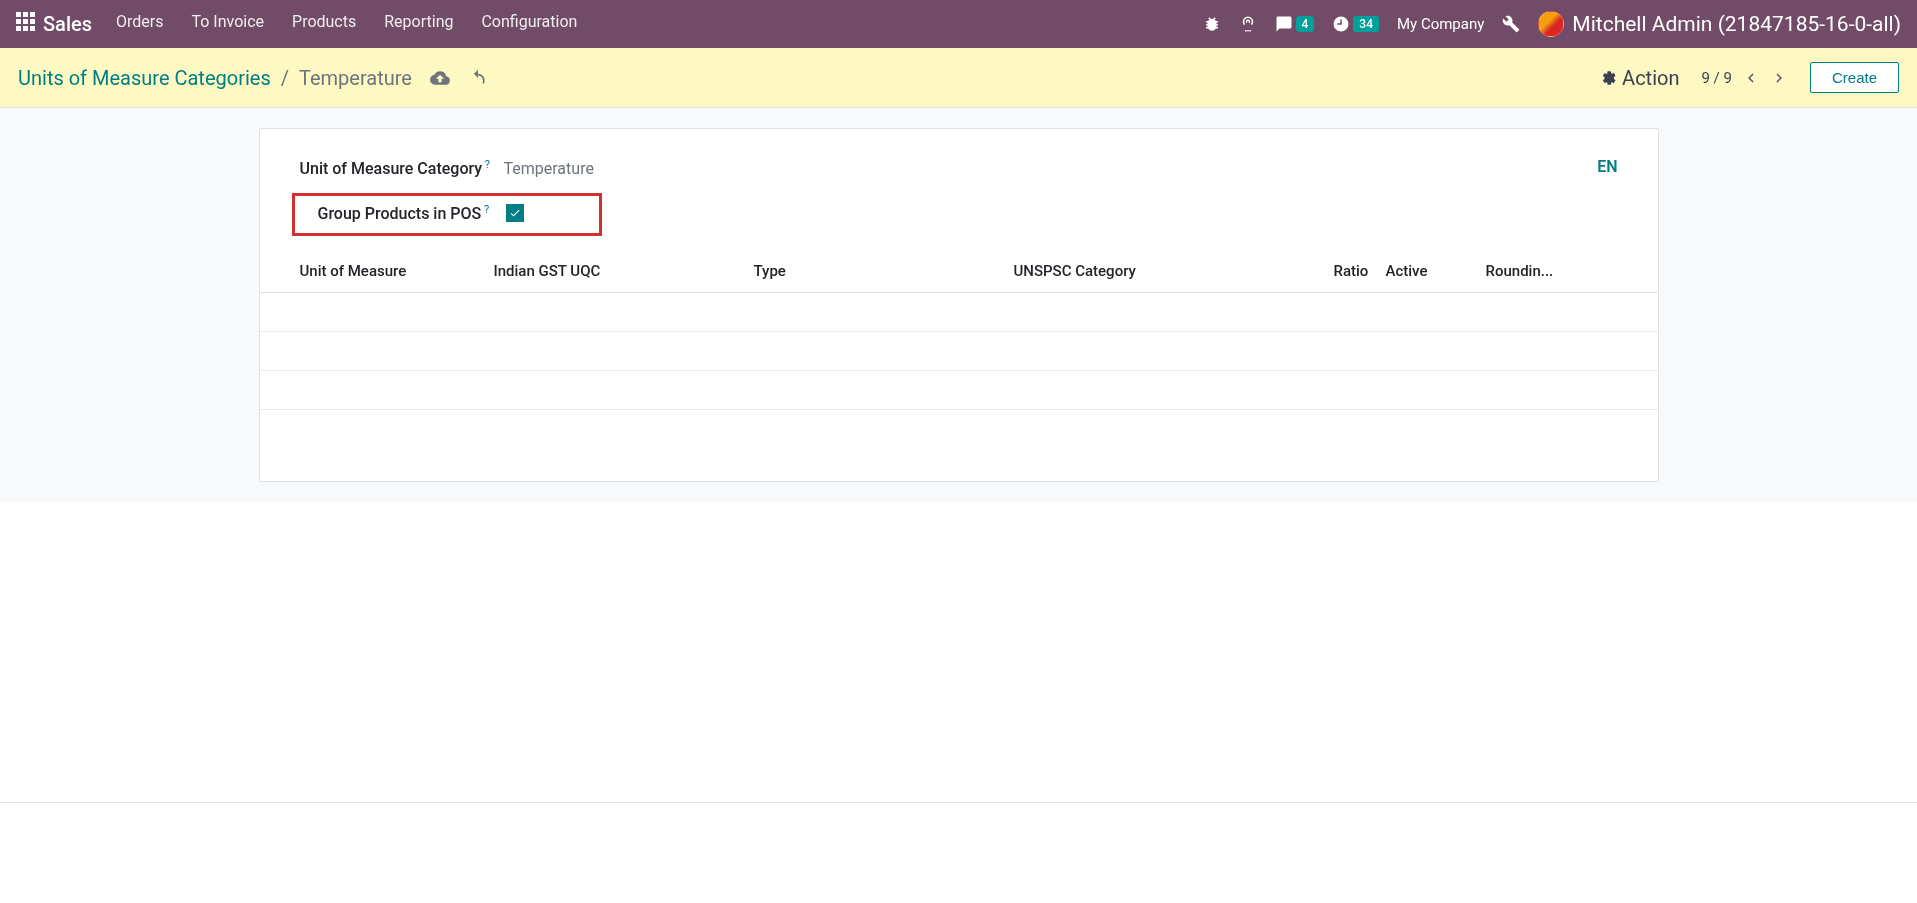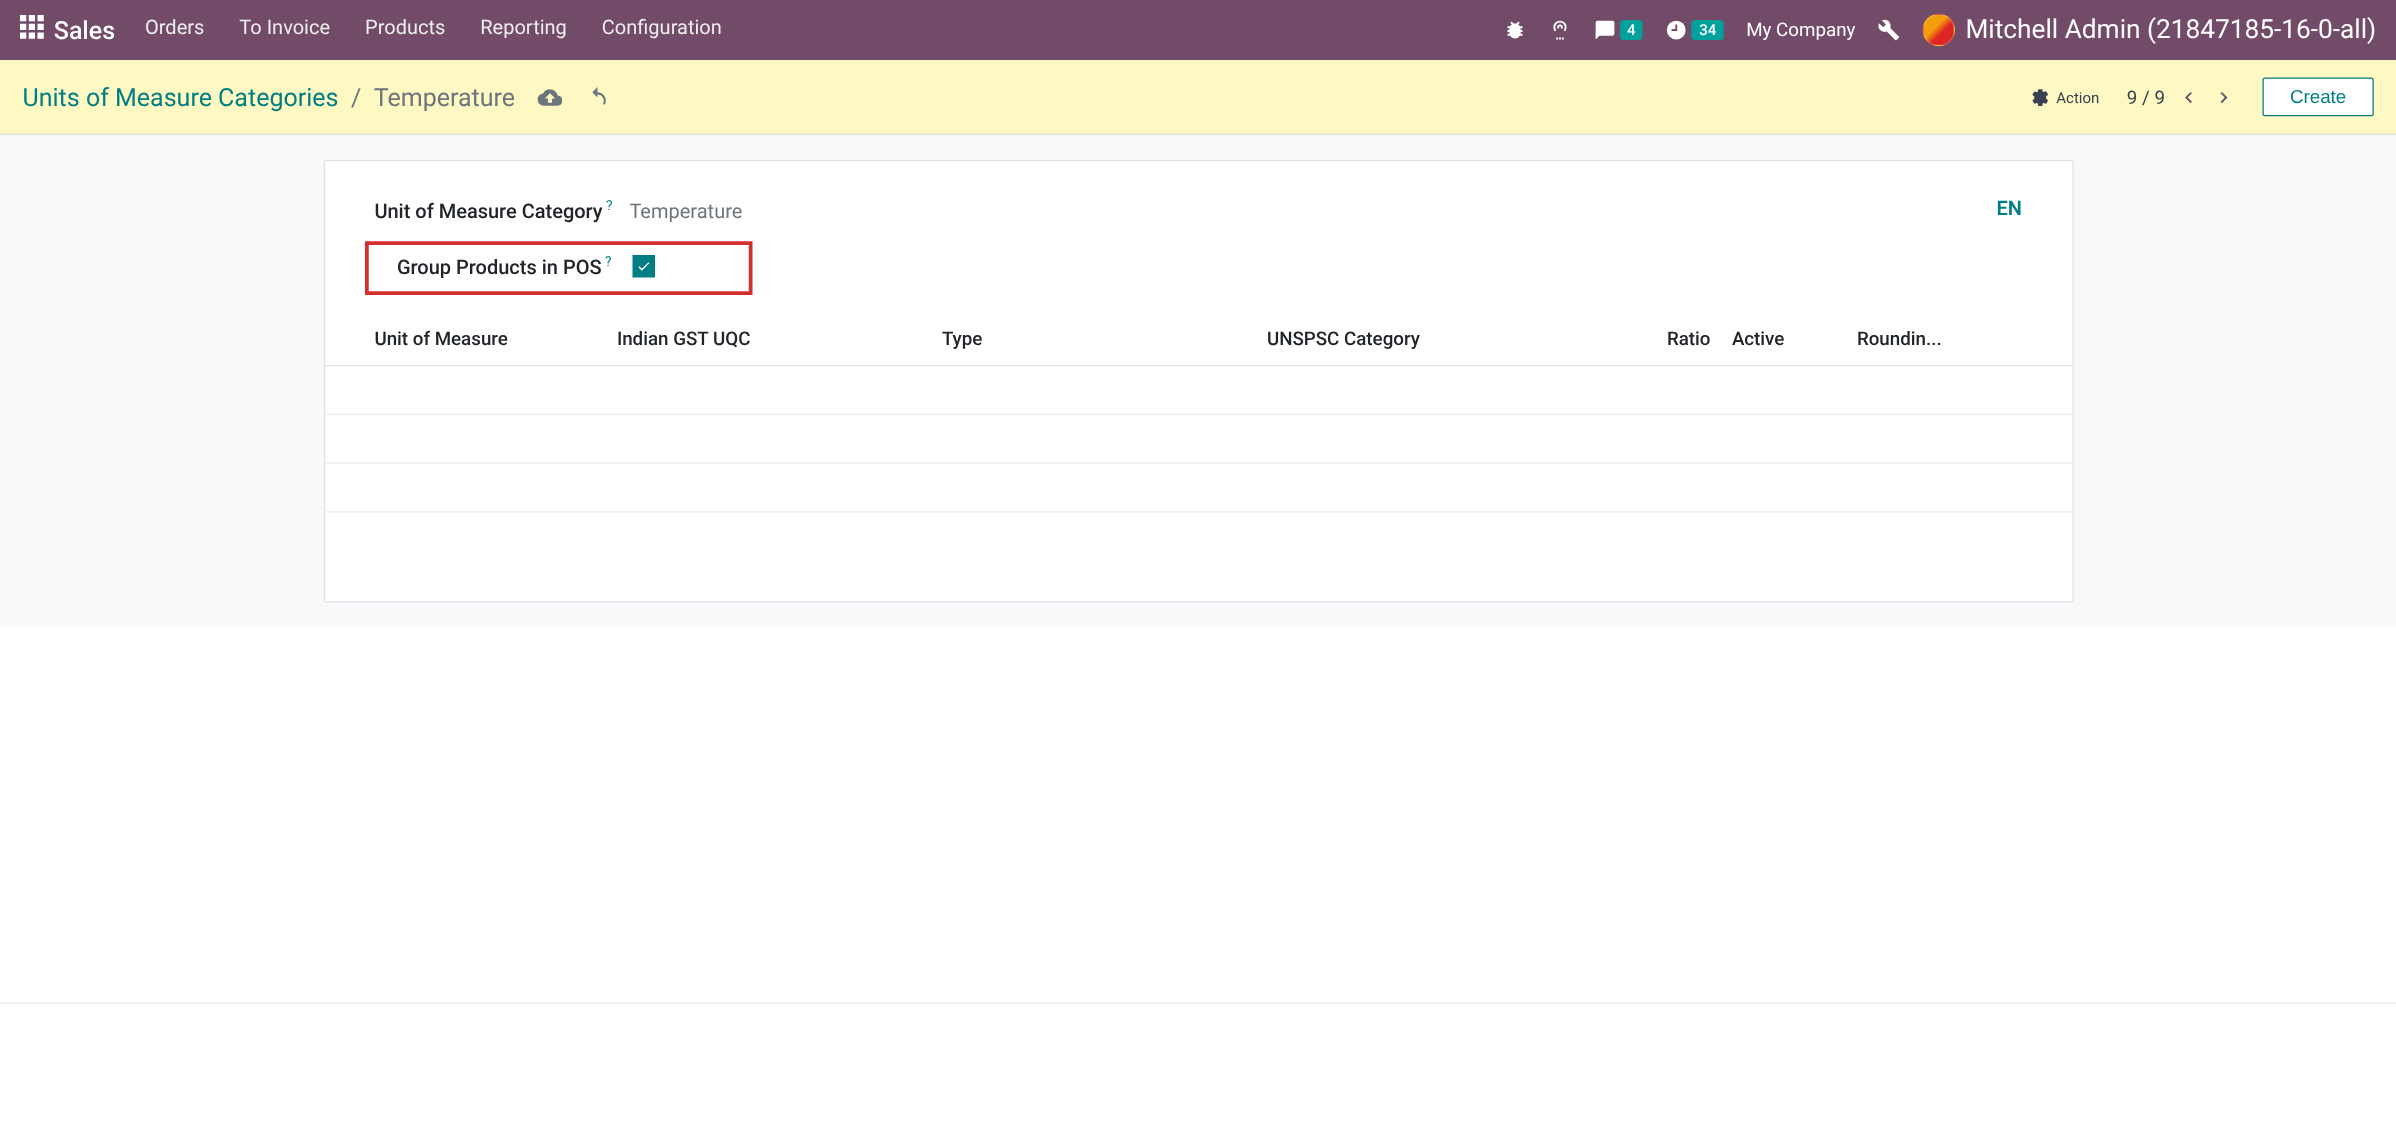--- a/index.html
+++ b/index.html
@@ -38,21 +38,21 @@
       border-bottom: 1px solid #dee2e6;
       background: #fef9c3;
     }
     .breadcrumb { display: flex; align-items: center; gap: 10px; font-size: 20px; }
     .breadcrumb-link { color: #017e84; cursor: pointer; }
     .breadcrumb-sep { color: #6c757d; }
     .breadcrumb-current { color: #6c757d; }
     .status-icons { display: flex; gap: 18px; margin-left: 18px; }
     .status-icon { width: 20px; height: 20px; cursor: pointer; fill: #6c757d; }
     .control-right { margin-left: auto; display: flex; align-items: center; gap: 22px; }
-    .action-btn { display: flex; align-items: center; gap: 6px; font-size: 12px; color: #374151; cursor: pointer; }
+    .action-btn { display: flex; align-items: center; gap: 6px; font-size: 20px; color: #374151; cursor: pointer; }
     .action-btn svg { width: 16px; height: 16px; fill: #374151; }
     .pager { display: flex; align-items: center; gap: 10px; font-size: 15px; color: #374151; }
     .pager-arrow { cursor: pointer; width: 18px; height: 18px; display: flex; align-items: center; justify-content: center; }
     .pager-arrow svg { fill: #714B67; }
     .create-btn { border: 1px solid #017e84; color: #017e84; background: #fff; padding: 6px 21px; font-size: 15px; cursor: pointer; border-radius: 2px; }
 
     
     .form-container { padding: 20px 0; display: flex; justify-content: center; background: #f8f9fa; }
     .form-container-inner { width: 100%; max-width: 1400px; padding: 0; }
     .sheet { background: #fff; border: 1px solid #dee2e6; border-radius: 2px; padding: 28px 40px; position: relative; }

